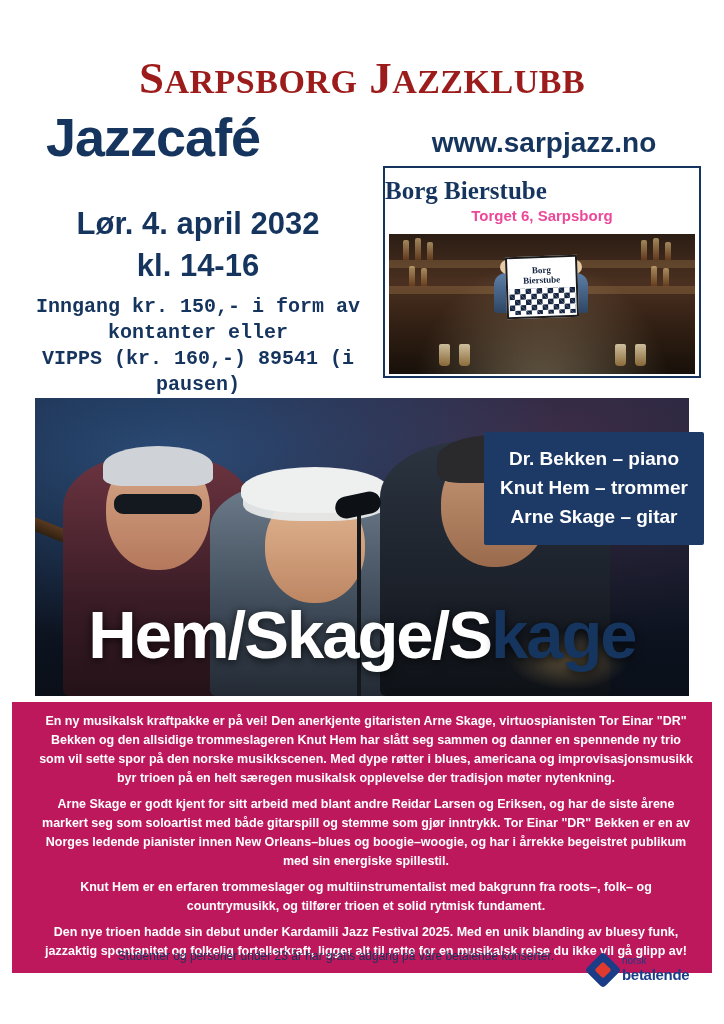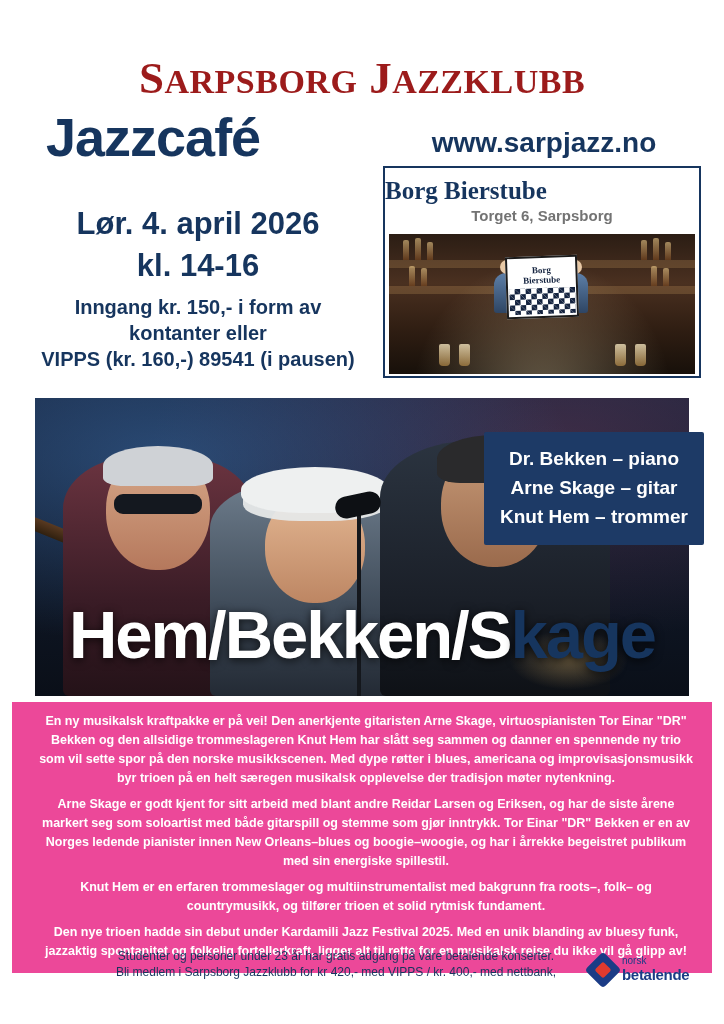--- a/index.html
+++ b/index.html
@@ -73,20 +73,21 @@
   .entry-block {
     position: absolute;
     top: 294px;
     left: 18px;
     width: 360px;
     text-align: center;
     font-weight: bold;
     font-size: 20px;
     line-height: 26px;
     color: #16355e;
+    font-family: Liberation Mono, monospace;
   }
 
   
   .website {
     position: absolute;
     top: 127px;
     left: 388px;
     width: 312px;
     text-align: center;
     font-weight: bold;
@@ -111,21 +112,21 @@
     font-family: "Liberation Serif", serif;
     font-weight: bold;
     font-size: 25px;
     color: #16355e;
   }
   .venue-addr {
     margin-top: 2px;
     text-align: center;
     font-weight: bold;
     font-size: 15px;
-    color: #737373;
+    color: #ec4899;
   }
   .venue-photo {
     position: absolute;
     left: 4px;
     top: 66px;
     width: 306px;
     height: 140px;
     background:
       radial-gradient(ellipse at 50% 120%, rgba(255,235,190,0.35) 0%, rgba(0,0,0,0) 60%),
       linear-gradient(180deg, #2b1d14 0%, #4a3020 35%, #2e1d12 70%, #17100a 100%);
@@ -381,21 +382,21 @@
     white-space: nowrap;
   }
 
   
   .desc {
     position: absolute;
     top: 702px;
     left: 12px;
     width: 700px;
     padding: 10px 18px 12px 26px;
-    background: #ec4899;
+    background: #be185d;
     color: #ffffff;
     text-align: center;
     font-size: 12.5px;
     line-height: 19px;
     font-weight: bold;
   }
   .desc p { margin: 0 0 7px 0; }
   .desc p:last-child { margin-bottom: 0; }
 
   
@@ -463,21 +464,21 @@
 </head>
 <body>
 
 <div class="poster">
 
   <div class="club-title">
     <span class="cap"><span class="cap">S</span><span class="small">ARPSBORG</span> <span class="cap">J</span><span class="small">AZZKLUBB</span></span>
   </div>
 
   <div class="jazzcafe">Jazzcafé</div>
-  <div class="date-line">Lør. 4. april 2026</div>
+  <div class="date-line">Lør. 4. april 2032</div>
   <div class="time-line">kl. 14-16</div>
   <div class="entry-block">
     <div>Inngang kr. 150,- i form av</div>
     <div>kontanter eller</div>
     <div>VIPPS (kr. 160,-) 89541 (i pausen)</div>
   </div>
 
   <div class="website">www.sarpjazz.no</div>
 
   <div class="venue-card">
@@ -528,39 +529,38 @@
       <div class="head"></div>
       <div class="hair"></div>
     </div>
     <div class="mic-stand"></div>
     <div class="mic-head"></div>
     <div class="sax-glint"></div>
   </div>
 
   <div class="lineup">
     <div>Dr. Bekken – piano</div>
+    <div>Knut Hem – trommer</div>
     <div>Arne Skage – gitar</div>
-    <div>Knut Hem – trommer</div>
   </div>
 
   <div class="band-name">
-    <span><span style="color:#ffffff">Hem/Bekken/S</span><span style="color:#16355e">kage</span></span>
+    <span><span style="color:#ffffff">Hem/Skage/S</span><span style="color:#16355e">kage</span></span>
   </div>
 
   <div class="desc">
     <p>En ny musikalsk kraftpakke er på vei! Den anerkjente gitaristen Arne Skage, virtuospianisten Tor Einar "DR" Bekken og den allsidige trommeslageren Knut Hem har slått seg sammen og danner en spennende ny trio som vil sette spor på den norske musikkscenen. Med dype røtter i blues, americana og improvisasjonsmusikk byr trioen på en helt særegen musikalsk opplevelse der tradisjon møter nytenkning.</p>
     <p>Arne Skage er godt kjent for sitt arbeid med blant andre Reidar Larsen og Eriksen, og har de siste årene markert seg som soloartist med både gitarspill og stemme som gjør inntrykk. Tor Einar "DR" Bekken er en av Norges ledende pianister innen New Orleans–blues og boogie–woogie, og har i årrekke begeistret publikum med sin energiske spillestil.</p>
     <p>Knut Hem er en erfaren trommeslager og multiinstrumentalist med bakgrunn fra roots–, folk– og countrymusikk, og tilfører trioen et solid rytmisk fundament.</p>
     <p>Den nye trioen hadde sin debut under Kardamili Jazz Festival 2025. Med en unik blanding av bluesy funk, jazzaktig spontanitet og folkelig fortellerkraft, ligger alt til rette for en musikalsk reise du ikke vil gå glipp av!</p>
   </div>
 
   <div class="footer">
     <div class="footer-text">
       <div>Studenter og personer under 23 år har gratis adgang på våre betalende konserter.</div>
-      <div>Bli medlem i Sarpsborg Jazzklubb for kr 420,- med VIPPS / kr. 400,- med nettbank,</div>
     </div>
     <div class="jazzforum">
       <div class="jf-mark"></div>
       <div class="jf-norsk">norsk</div>
       <div class="jf-name">betalende</div>
     </div>
   </div>
 
 </div>
 

